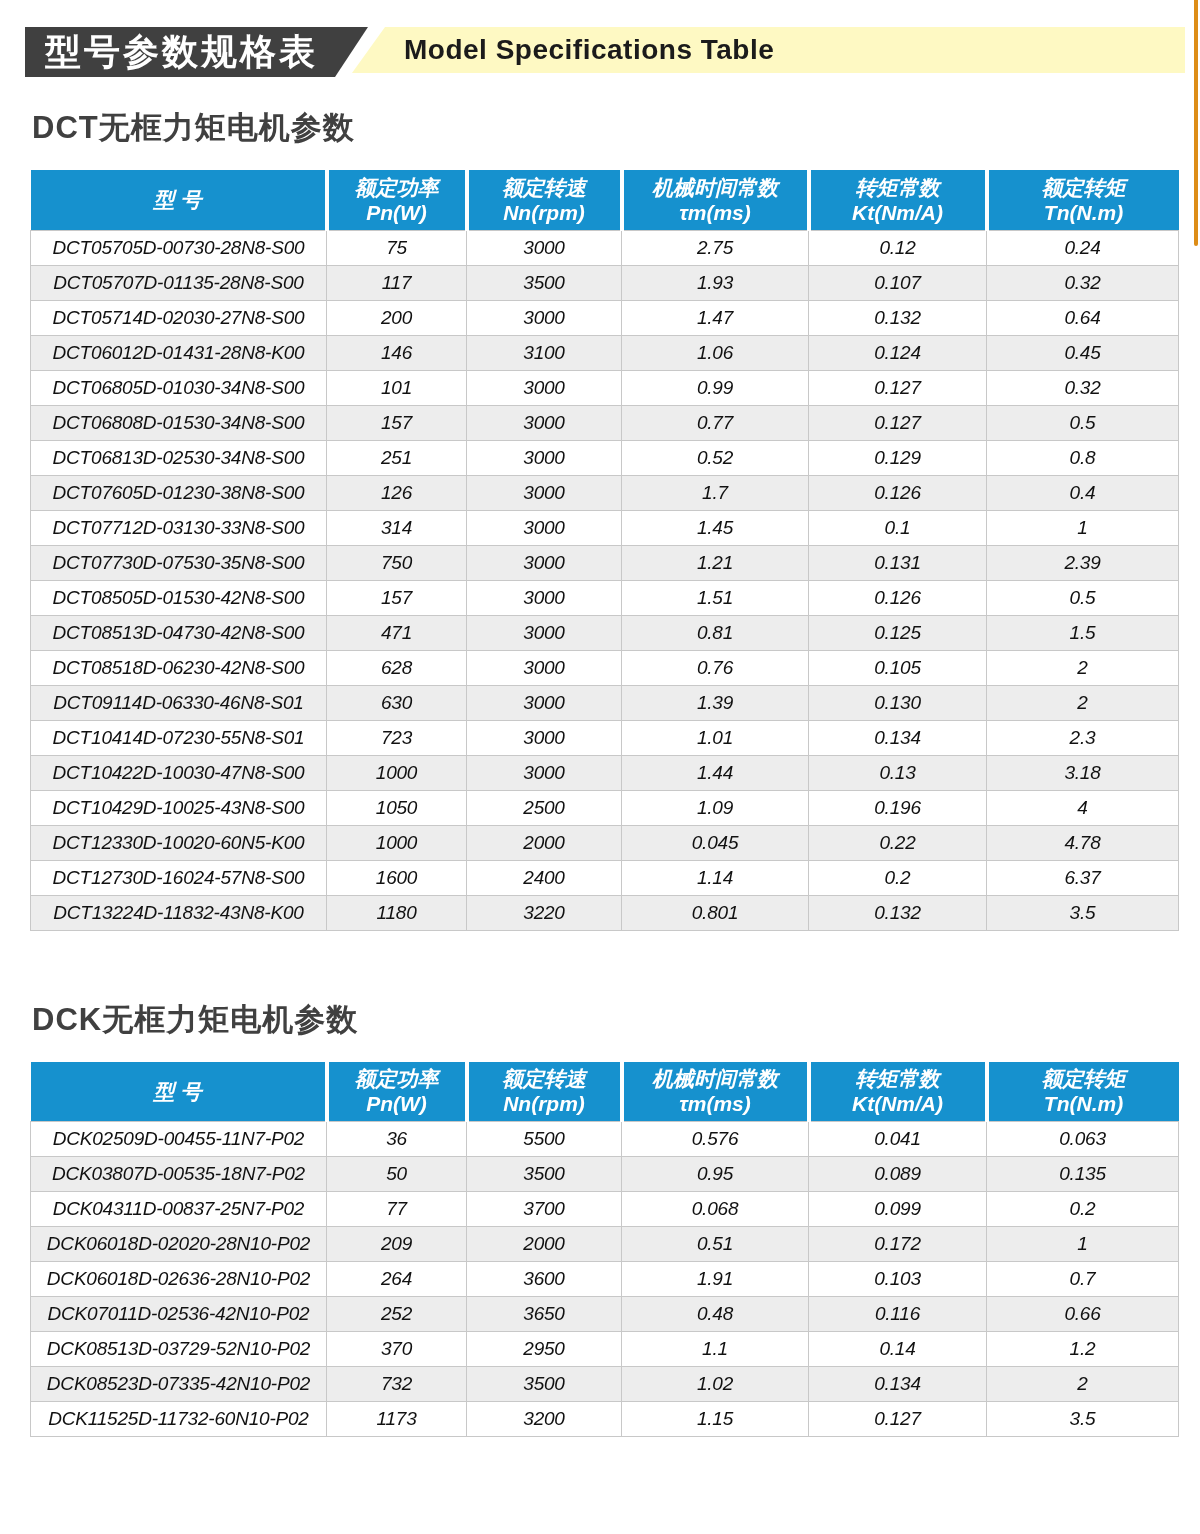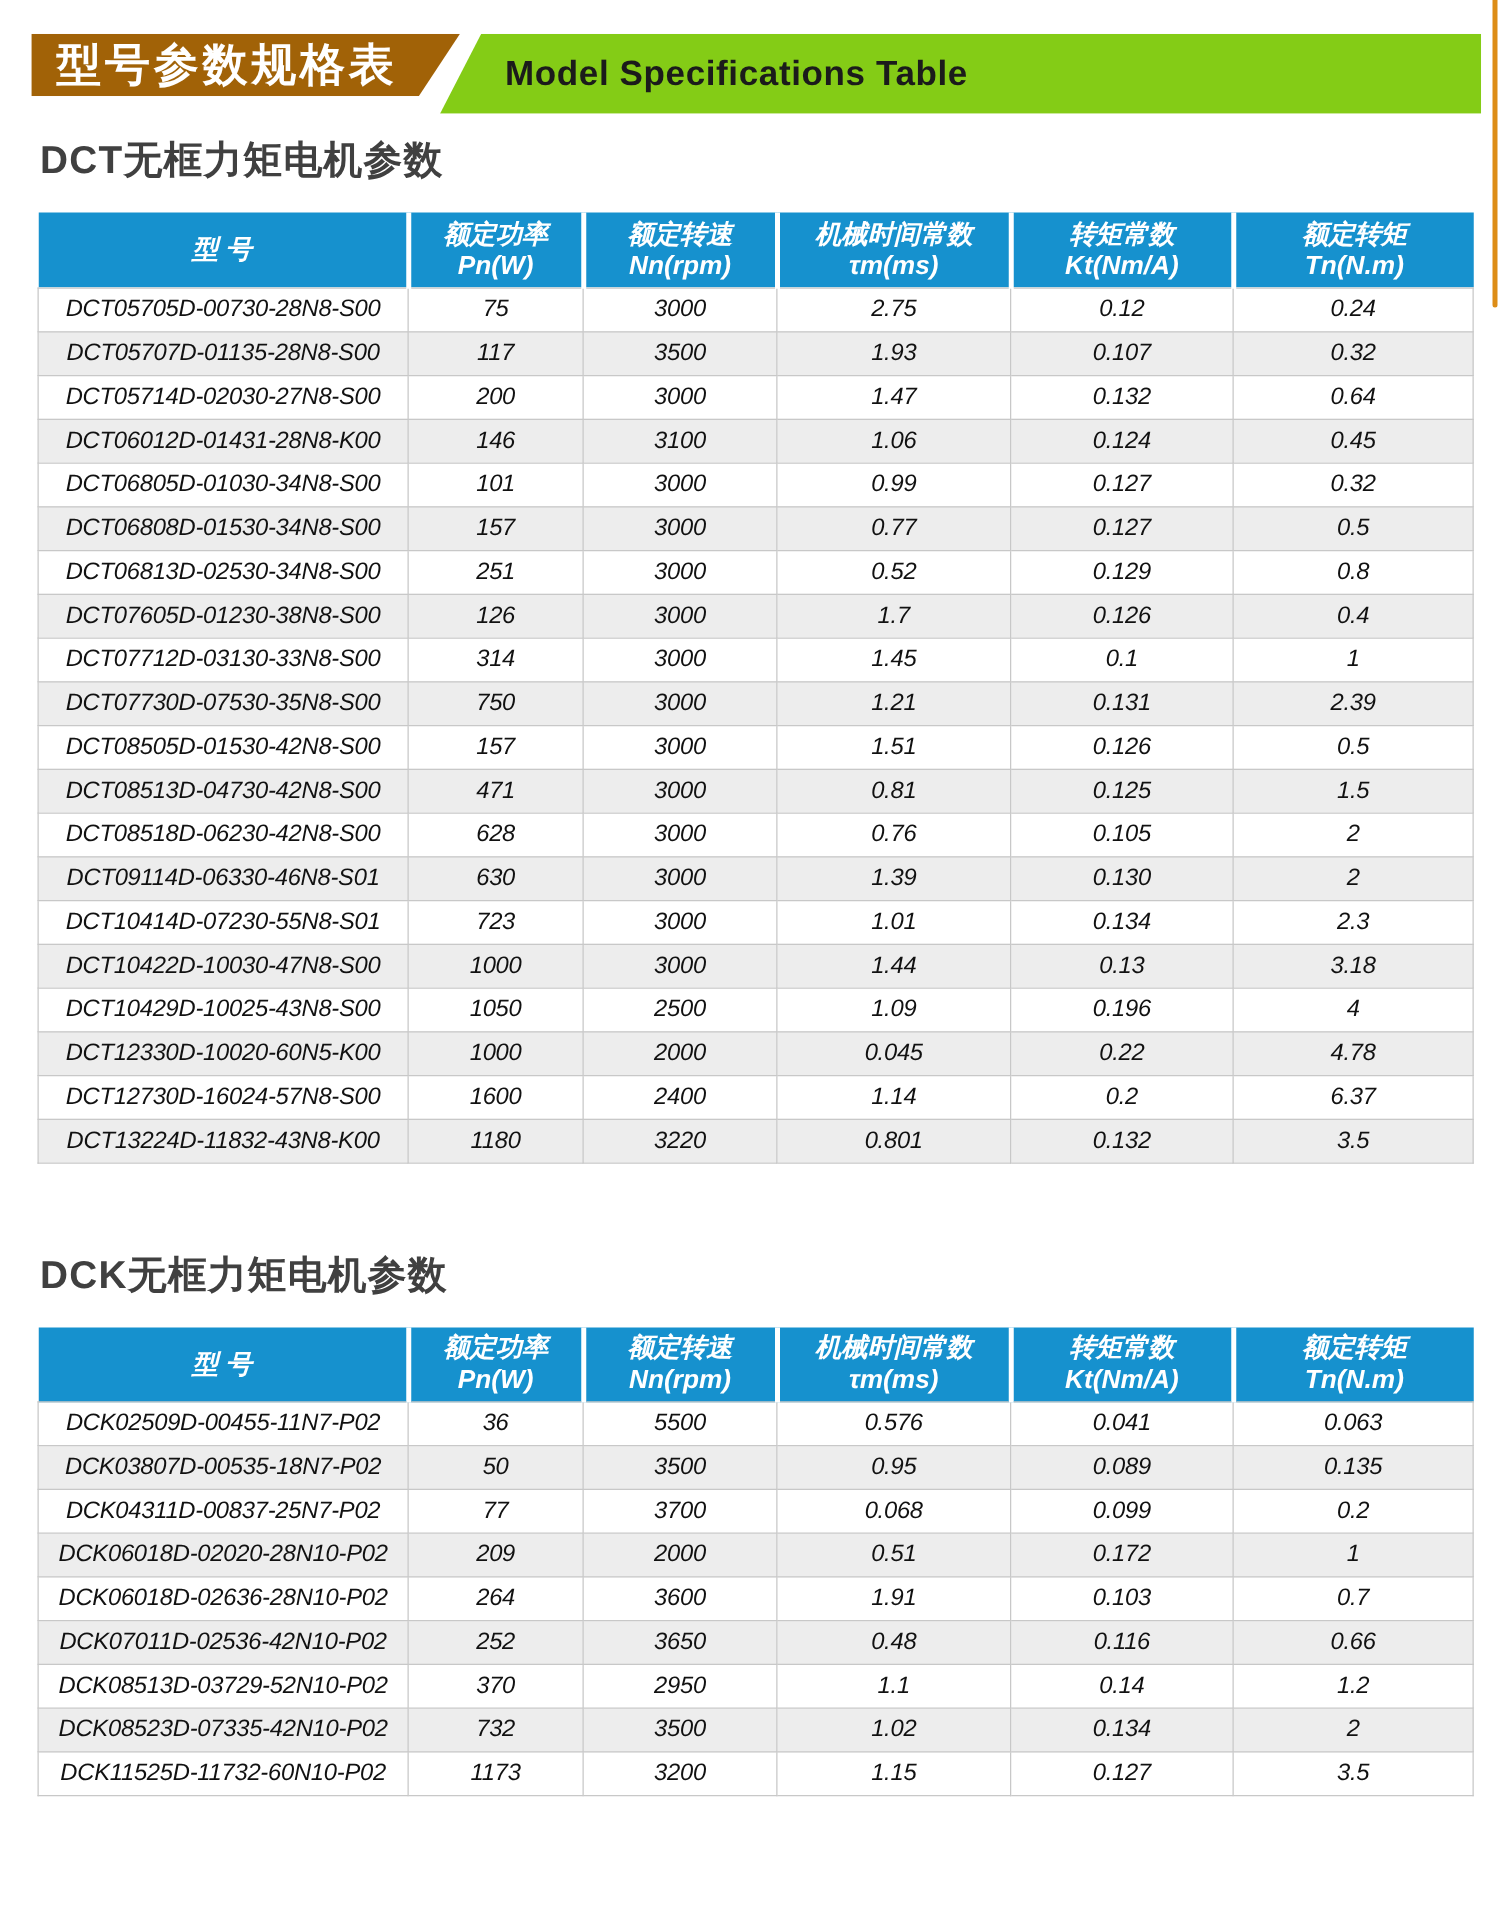--- a/index.html
+++ b/index.html
@@ -7,32 +7,32 @@
   body {
     width: 1200px; height: 1534px;
     position: relative; overflow: hidden;
     font-family: "Liberation Sans", "DejaVu Sans", sans-serif;
     color: #111;
   }
 
   
   .banner { position: absolute; top: 27px; left: 0; width: 1200px; height: 50px; }
   .banner-light {
-    position: absolute; left: 352px; top: 0; width: 833px; height: 64px;
-    background: #84cc16;
+    position: absolute; left: 352px; top: 0; width: 833px; height: 46px;
+    background: #fef9c3;
     clip-path: polygon(33px 0, 100% 0, 100% 100%, 0 100%);
     display: flex; align-items: center;
   }
   .banner-light span {
     padding-left: 52px; font-size: 28px; font-weight: 600;
     color: #1b1b1b; letter-spacing: 0.5px;
   }
   .banner-dark {
     position: absolute; left: 25px; top: 0; width: 343px; height: 50px;
-    background: #a16207;
+    background: #404040;
     clip-path: polygon(0 0, 100% 0, calc(100% - 33px) 100%, 0 100%);
     display: flex; align-items: center;
   }
   .banner-dark span {
     padding-left: 20px; font-size: 36px; font-weight: bold;
     color: #ffffff; letter-spacing: 3px;
   }
 
   
   .edge-tab {

